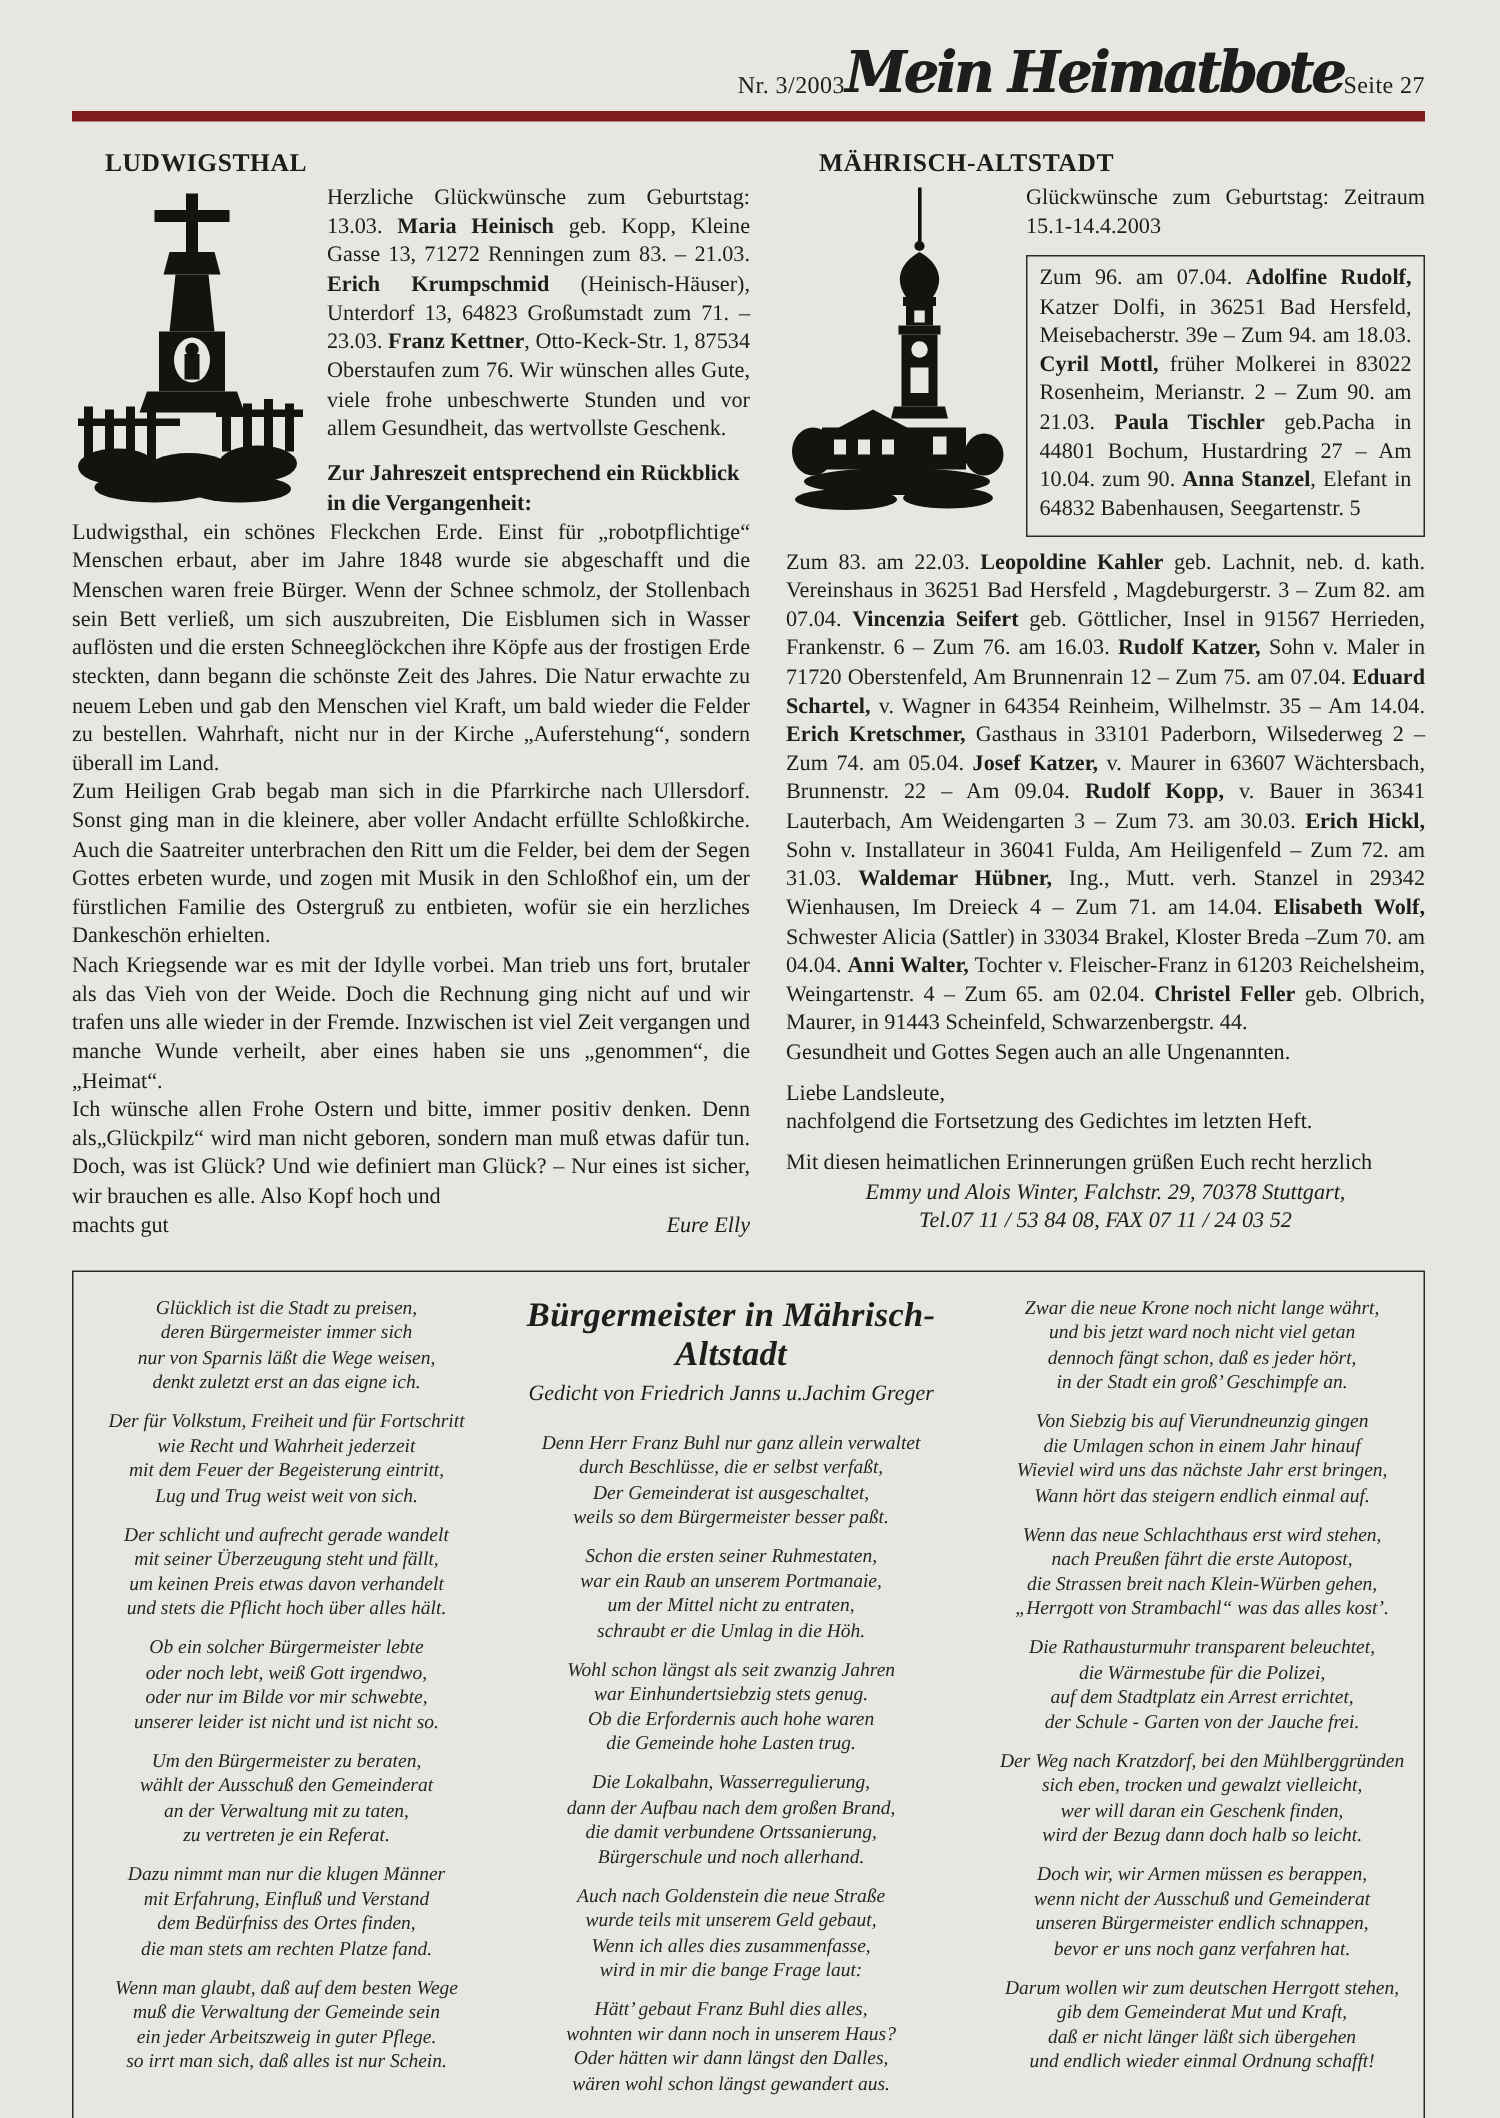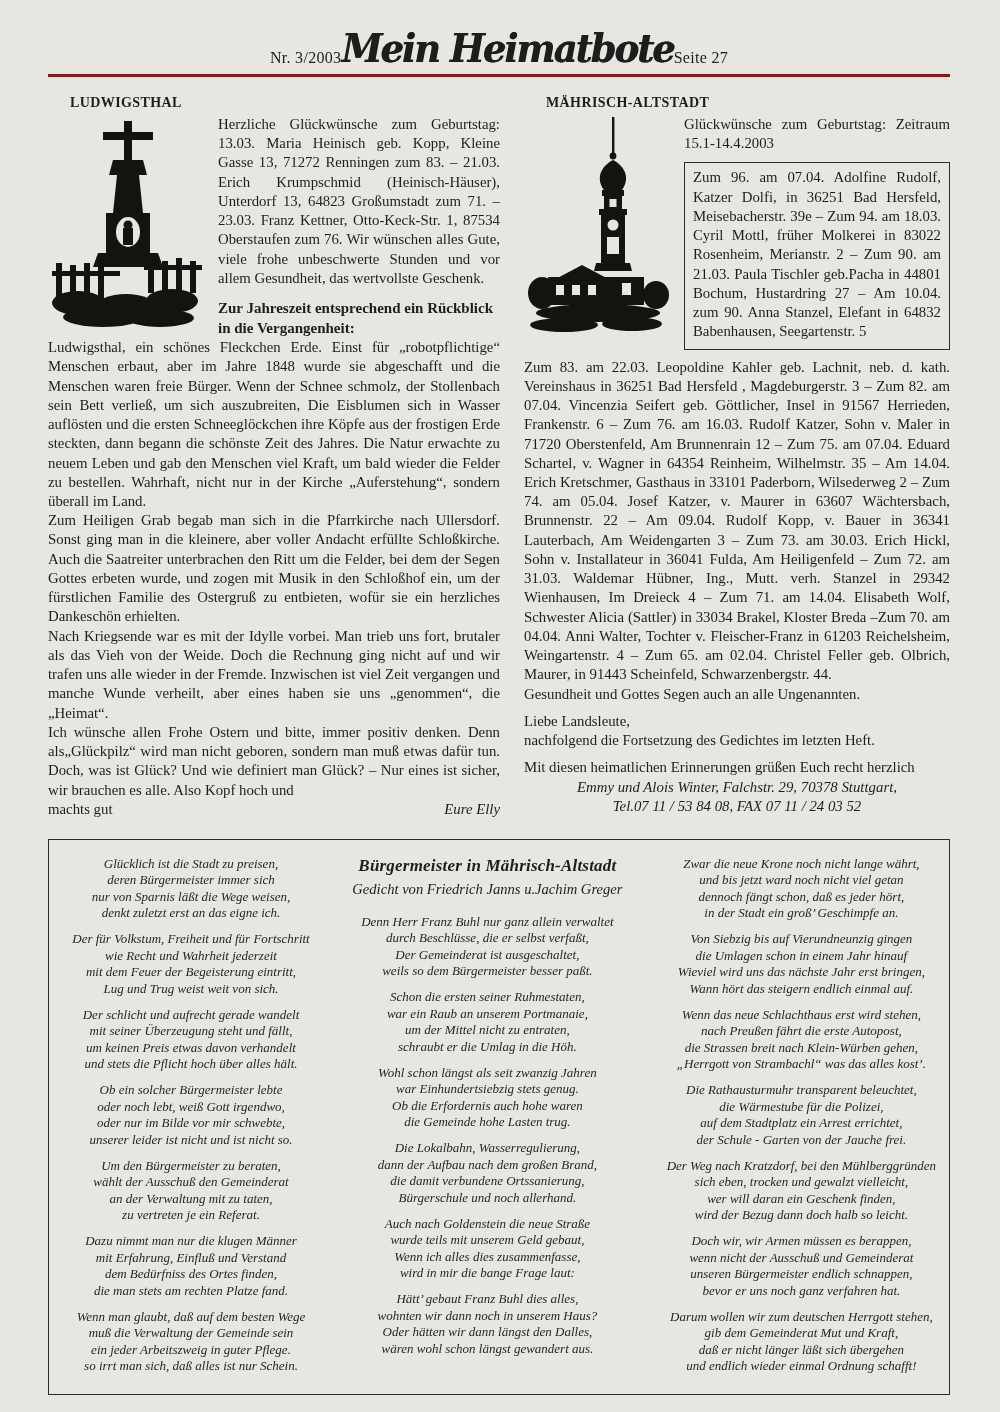--- a/index.html
+++ b/index.html
@@ -1,46 +1,46 @@
 <!DOCTYPE html>
 <html lang="de" style="--paper: #e8e6e1; --ink: #1d1d1d;"><head>
 <meta charset="utf-8">
 <style>
   * { margin:0; padding:0; box-sizing:border-box; }
   body { background:#d8d6d1; font-family:"Liberation Serif", serif; color:var(--ink,#1d1d1d); }
   .page { width:1000px; min-height:1412px; margin:0 auto; background:var(--paper,#e8e6e1); padding:26px 50px 20px 48px; }
 
   
-  .hdr { display:flex; align-items:flex-end; justify-content:center; border-bottom:3px solid #7f1d1d; padding-bottom:4px; }
+  .hdr { display:flex; align-items:flex-end; justify-content:flex-end; border-bottom:7px solid #7f1d1d; padding-bottom:4px; }
   .hdr .side { font-size:16px; letter-spacing:.3px; padding-bottom:3px; }
   .masthead { font-family:"DejaVu Serif", serif; font-weight:bold; font-style:italic; font-size:37px; letter-spacing:-2px; transform:scaleY(1.04); text-shadow:0.6px 0 currentColor; }
 
   
   .cols { display:flex; gap:24px; margin-top:18px; }
   .col-l { width:452px; flex:none; }
   .col-r { flex:1; min-width:0; }
-  h2.art { font-size:14px; letter-spacing:.4px; font-weight:bold; margin-bottom:4px;margin-left:22px; }
+  h2.art { font-size:17px; letter-spacing:.4px; font-weight:bold; margin-bottom:4px;margin-left:22px; }
   .head-indent-l { margin-left:170px; }
   .head-indent-r { margin-left:128px; }
   .row { display:flex; gap:12px; }
   .fig { flex:none; }
   .fig svg { display:block; }
   .rtxt { flex:1; min-width:0; }
   p.j { text-align:justify; font-size:14.8px; line-height:1.3; }
-  .b { font-weight:normal; }
+  .b { font-weight:bold; }
   .i { font-style:italic; }
   .bhead { font-weight:bold; font-size:15px; line-height:1.3; margin-top:11px; }
   .box { border:1.6px solid #2c2a27; padding:5px 8px 7px; margin-top:9px; }
   .gap8 { margin-top:8px; }
   .sigline { display:flex; justify-content:space-between; font-size:14.8px; line-height:1.3; }
   .right-i { text-align:center; font-style:italic; font-size:14.8px; line-height:1.32; }
 
   
   .poem-box { border:1.6px solid #2c2a27; margin-top:20px; padding:16px 10px 10px; display:grid; grid-template-columns:30% 36% 34%; column-gap:6px; }
-  .poem-title { font-weight:bold; font-style:italic; font-size:17px; text-align:center; letter-spacing:.2px; }
+  .poem-title { font-weight:bold; font-style:italic; font-size:23px; text-align:center; letter-spacing:.2px; }
   .poem-sub { font-style:italic; font-size:14.6px; text-align:center; margin:5px 0 16px; }
   .poem { font-style:italic; font-size:13px; line-height:1.26; text-align:center; color:#26261f; }
   .stanza { margin-bottom:10px; }
 </style>
 </head>
 <body>
 
 <div class="page">
 
   <div class="hdr">

